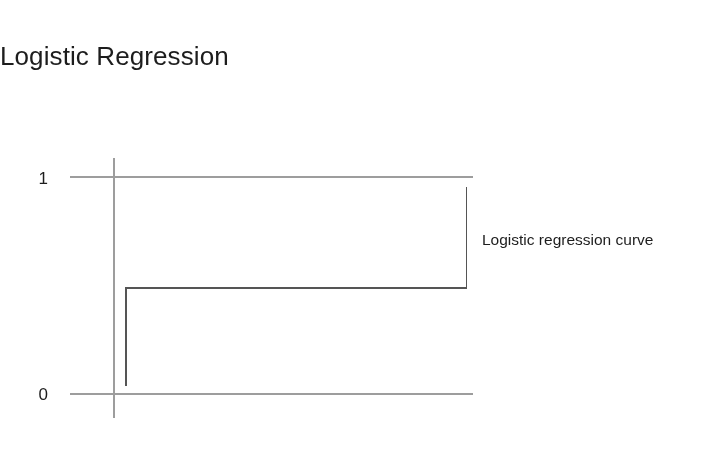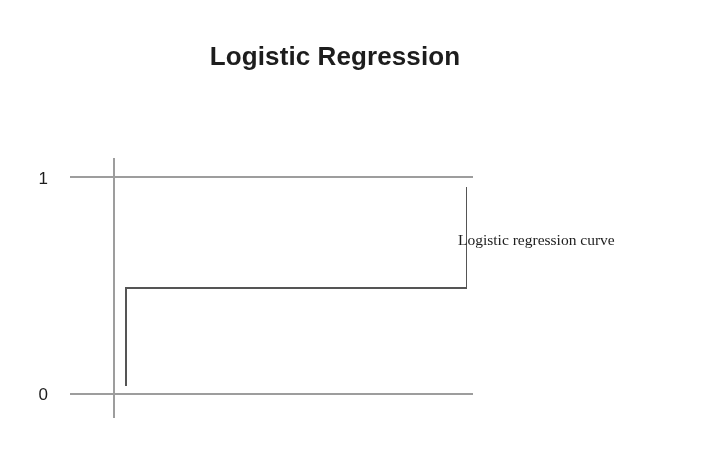--- a/index.html
+++ b/index.html
@@ -17,23 +17,22 @@
     font-family: "Liberation Sans", sans-serif;
     -webkit-font-smoothing: antialiased;
   }
 
   
   #chart-title {
     position: absolute;
     left: 0;
     top: 39px;
     width: 670px;
-    text-align: center;
     font-size: 26px;
-    font-weight: 700;
+    font-weight: 400;
     line-height: 34px;
     color: #1d1d1d;
     letter-spacing: 0.1px;
     white-space: nowrap;
   }
 
   
   .tick-label {
     position: absolute;
     font-size: 17px;
@@ -85,27 +84,26 @@
   #curve-riser-right {
     left: 465.5px;
     top: 187px;
     width: 1.5px;
     height: 101px;
   }
 
   
   #curve-annotation {
     position: absolute;
-    left: 458px;
+    left: 482px;
     top: 230px;
     font-size: 15.5px;
     line-height: 19px;
     color: #1d1d1d;
     white-space: nowrap;
-    font-family: Liberation Serif, serif;
   }
 </style>
 </head>
 <body>
 
 <div id="canvas">
 
   <div id="chart-title">Logistic Regression</div>
 
   <div class="tick-label" id="tick-label-1">1</div>

